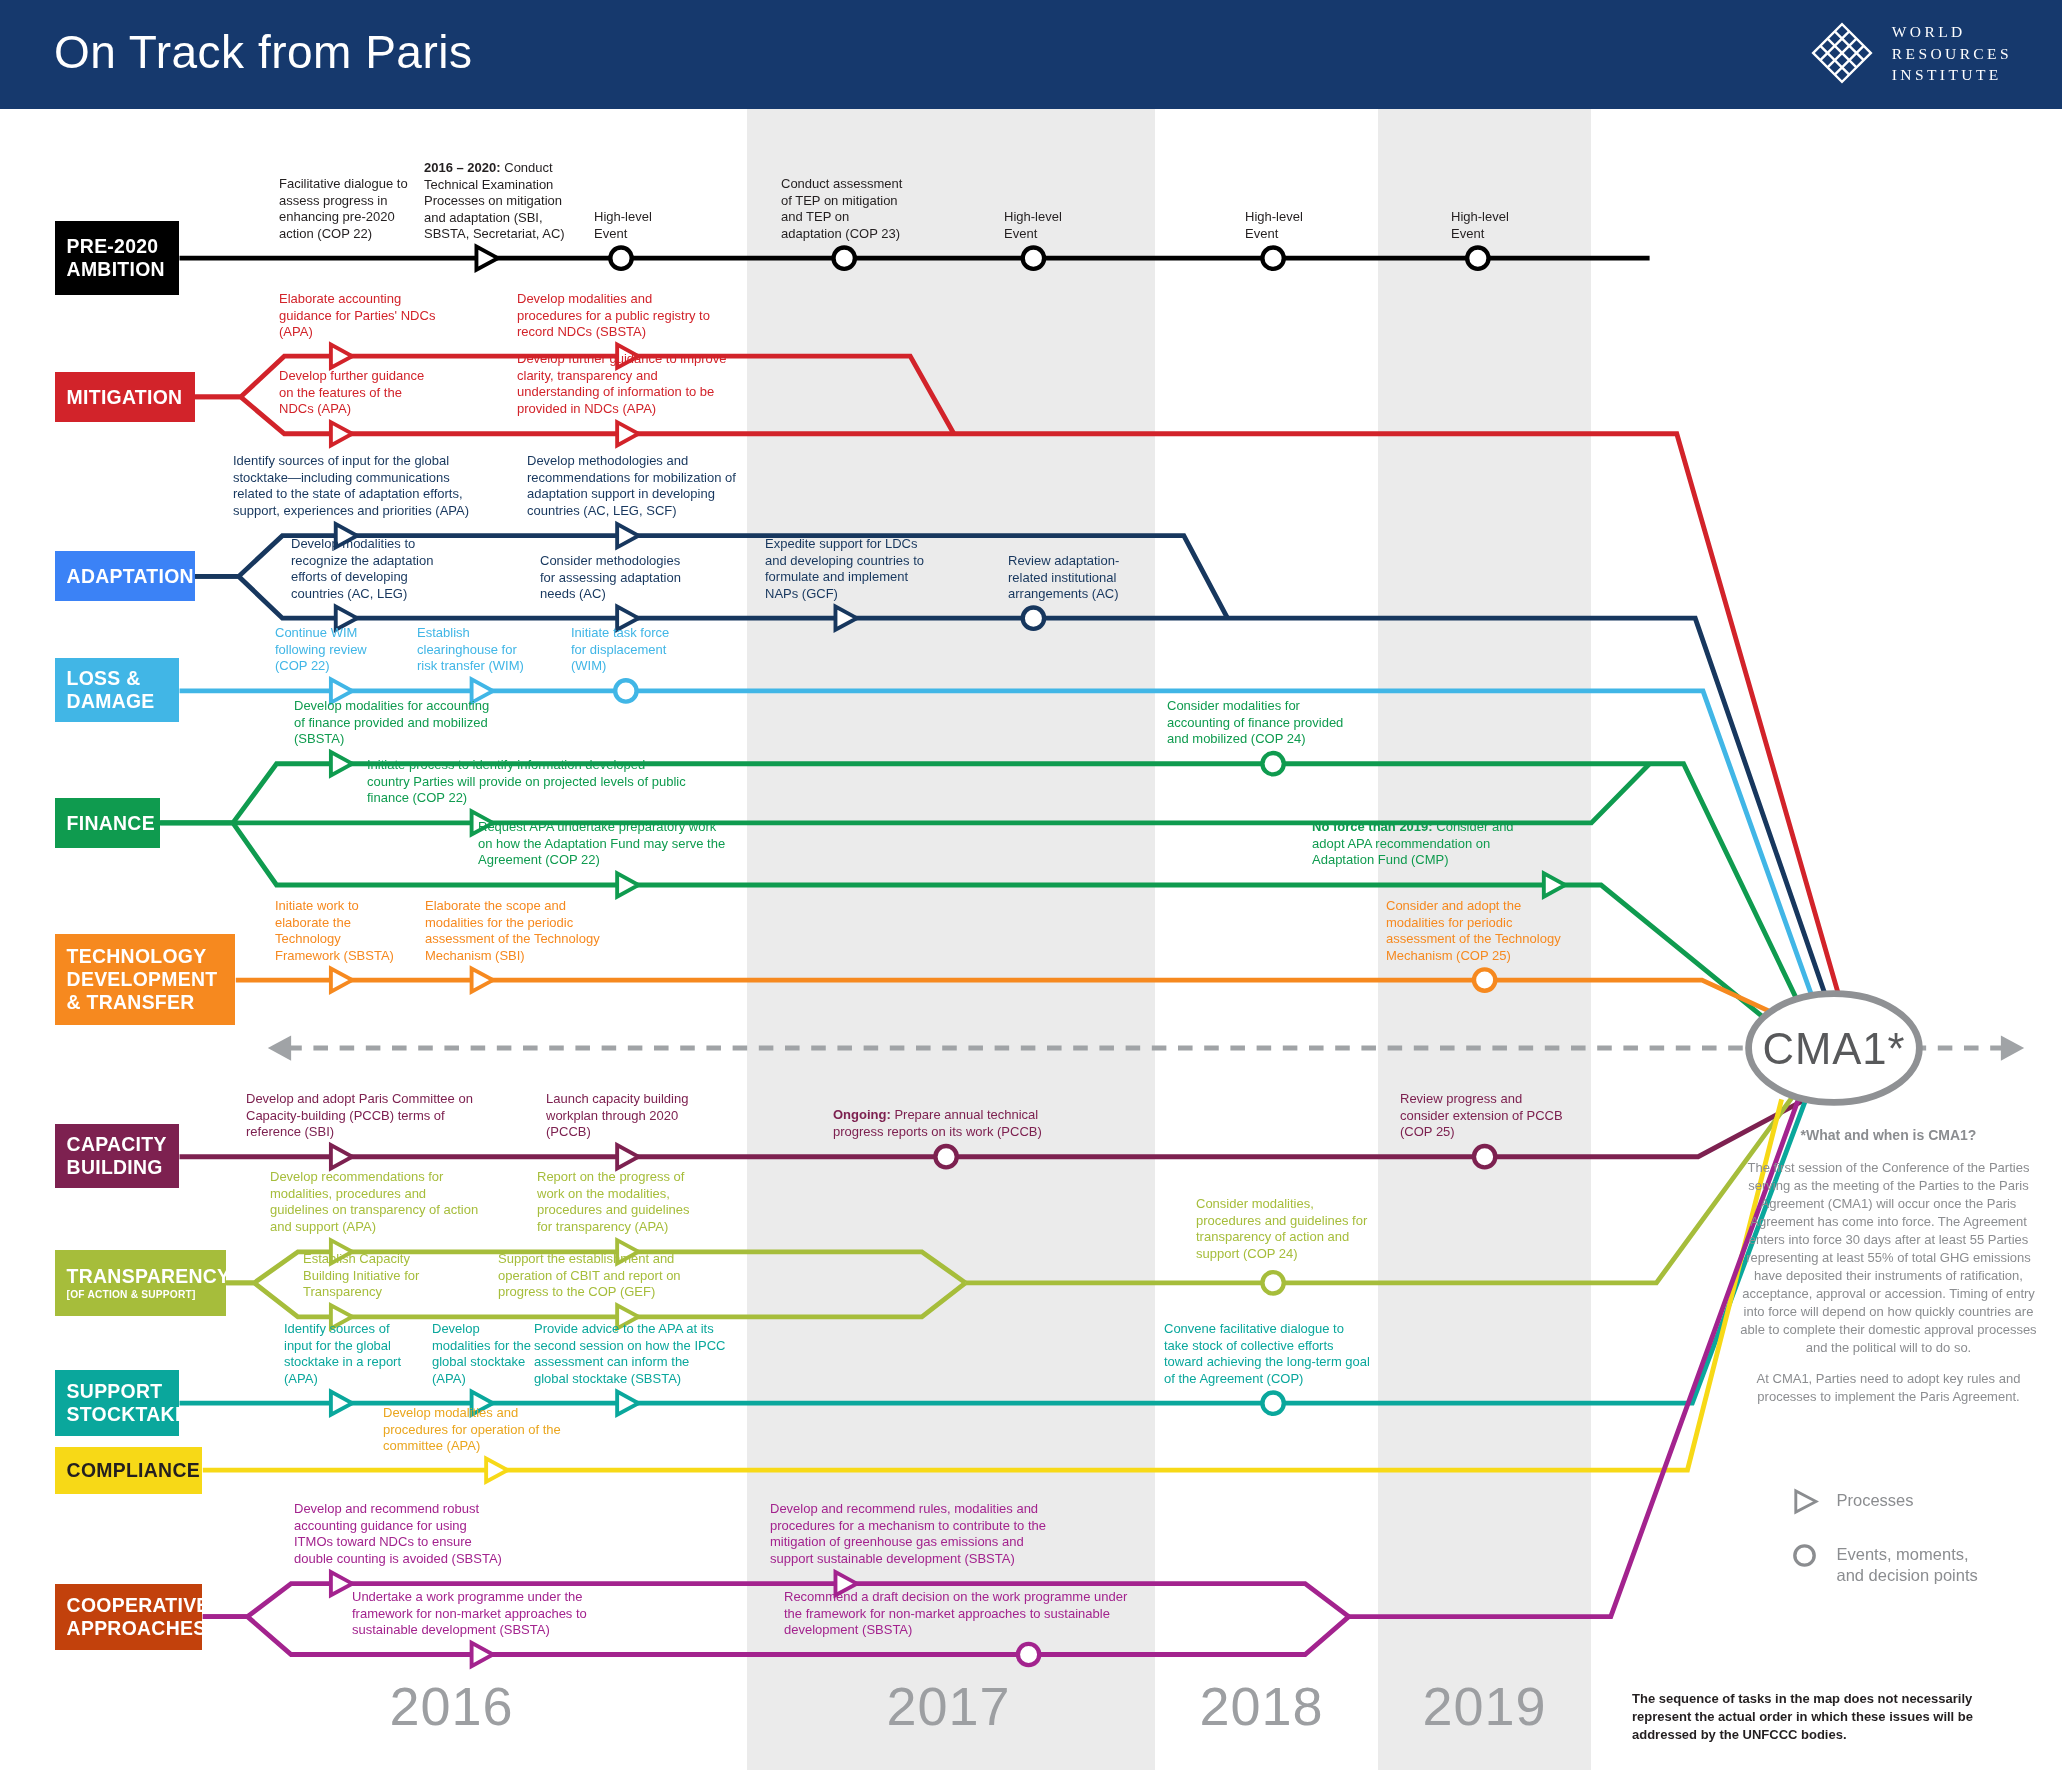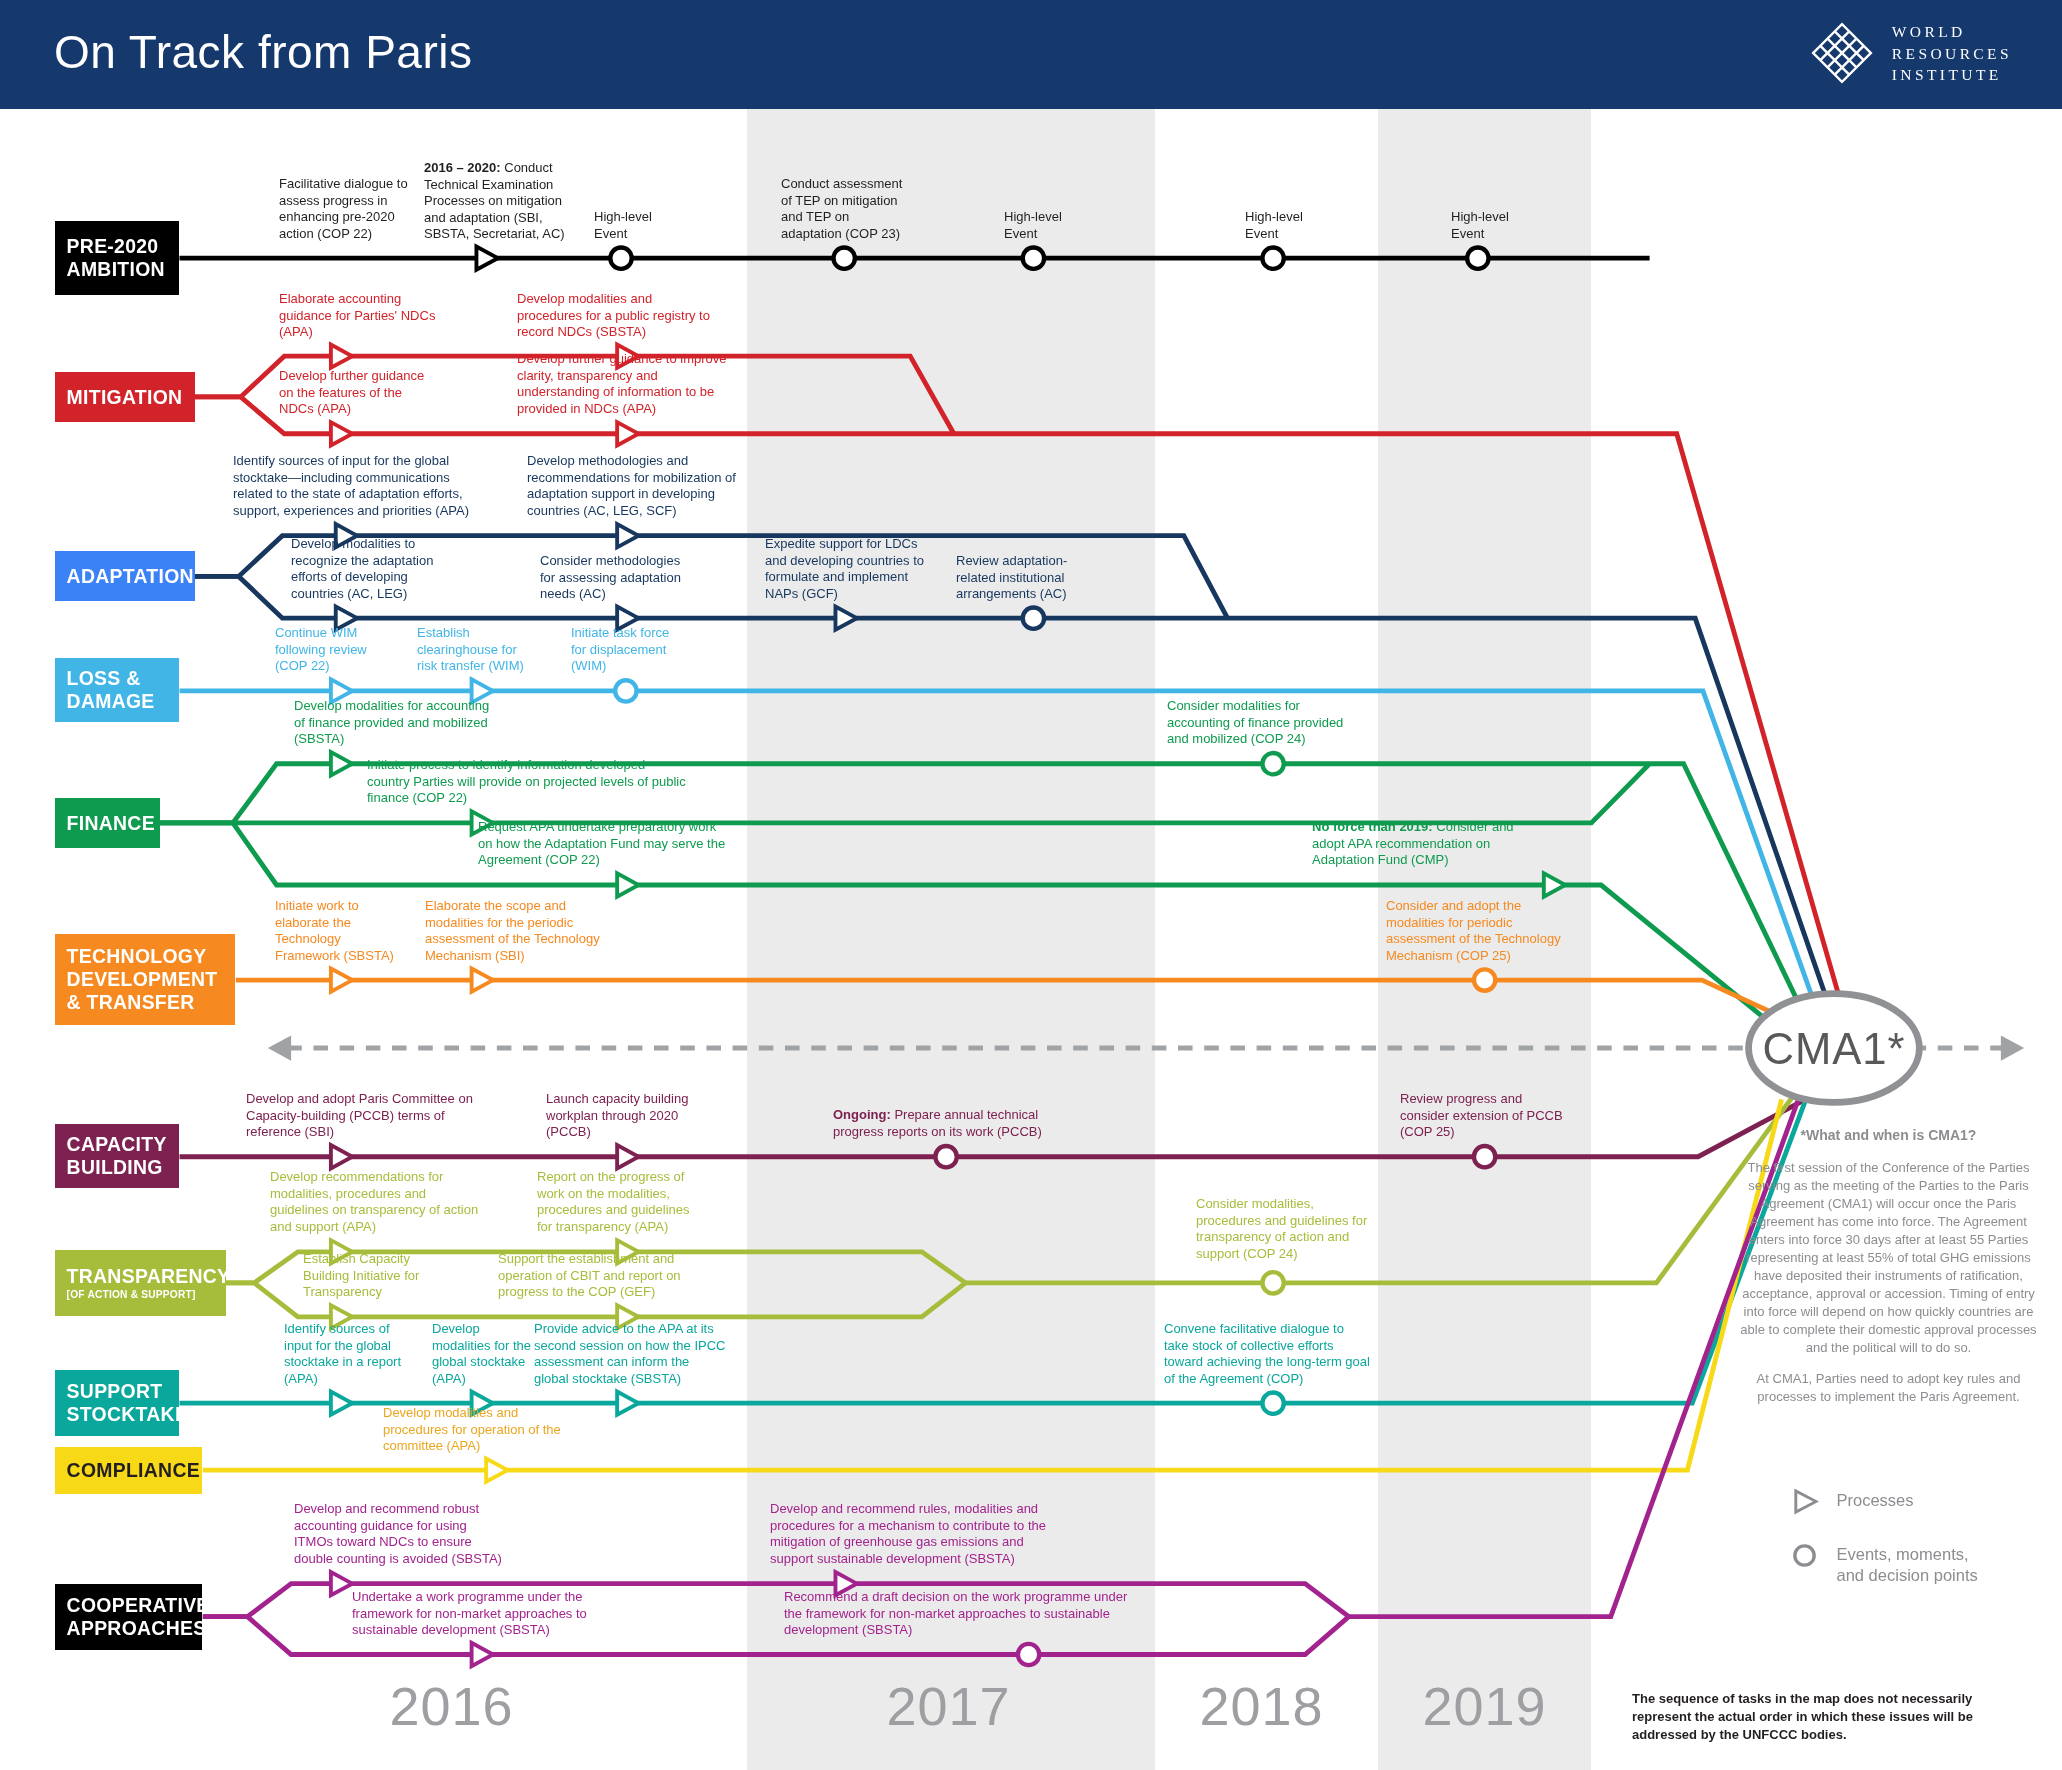--- a/index.html
+++ b/index.html
@@ -175,21 +175,21 @@
       <div class="track-label" style="left: 279px; top: 417px; width: 155px; color: rgb(210, 35, 42);">Develop further guidance on the features of the NDCs (APA)</div>
       <div class="track-label" style="left: 517px; top: 417px; width: 213px; color: rgb(210, 35, 42);">Develop further guidance to improve clarity, transparency and understanding of information to be provided in NDCs (APA)</div>
       <div class="track-box" style="left: 55px; top: 551px; width: 140px; height: 50px; background: #3b82f6; color: rgb(255, 255, 255);">
         <div>ADAPTATION</div>
       </div>
       <div class="track-label" style="left: 233px; top: 519px; width: 250px; color: rgb(23, 55, 94);">Identify sources of input for the global stocktake—including communications related to the state of adaptation efforts, support, experiences and priorities (APA)</div>
       <div class="track-label" style="left: 527px; top: 519px; width: 215px; color: rgb(23, 55, 94);">Develop methodologies and recommendations for mobilization of adaptation support in developing countries (AC, LEG, SCF)</div>
       <div class="track-label" style="left: 291px; top: 602px; width: 173px; color: rgb(23, 55, 94);">Develop modalities to recognize the adaptation efforts of developing countries (AC, LEG)</div>
       <div class="track-label" style="left: 540px; top: 602px; width: 153px; color: rgb(23, 55, 94);">Consider methodologies for assessing adaptation needs (AC)</div>
       <div class="track-label" style="left: 765px; top: 602px; width: 173px; color: rgb(23, 55, 94);">Expedite support for LDCs and developing countries to formulate and implement NAPs (GCF)</div>
-      <div class="track-label" style="left: 956px; top: 602px; width: 146px; color: rgb(23, 55, 94);">Review adaptation-related institutional arrangements (AC)</div>
+      <div class="track-label" style="left: 1008px; top: 602px; width: 146px; color: rgb(23, 55, 94);">Review adaptation-related institutional arrangements (AC)</div>
       <div class="track-box" style="left: 55px; top: 658px; width: 124px; height: 64px; background: rgb(65, 182, 230); color: rgb(255, 255, 255);">
         <div>LOSS &amp;</div>
         <div>DAMAGE</div>
       </div>
       <div class="track-label" style="left: 275px; top: 674px; width: 124px; color: rgb(65, 182, 230);">Continue WIM following review (COP 22)</div>
       <div class="track-label" style="left: 417px; top: 674px; width: 118px; color: rgb(65, 182, 230);">Establish clearinghouse for risk transfer (WIM)</div>
       <div class="track-label" style="left: 571px; top: 674px; width: 109px; color: rgb(65, 182, 230);">Initiate task force for displacement (WIM)</div>
       <div class="track-box" style="left: 55px; top: 798px; width: 105px; height: 50px; background: rgb(15, 155, 79); color: rgb(255, 255, 255);">
         <div>FINANCE</div>
       </div>
@@ -228,21 +228,21 @@
         <div>STOCKTAKE</div>
       </div>
       <div class="track-label" style="left: 284px; top: 1387px; width: 118px; color: rgb(10, 167, 156);">Identify sources of input for the global stocktake in a report (APA)</div>
       <div class="track-label" style="left: 432px; top: 1387px; width: 109px; color: rgb(10, 167, 156);">Develop modalities for the global stocktake (APA)</div>
       <div class="track-label" style="left: 534px; top: 1387px; width: 192px; color: rgb(10, 167, 156);">Provide advice to the APA at its second session on how the IPCC assessment can inform the global stocktake (SBSTA)</div>
       <div class="track-label" style="left: 1164px; top: 1387px; width: 206px; color: rgb(10, 167, 156);">Convene facilitative dialogue to take stock of collective efforts toward achieving the long-term goal of the Agreement (COP)</div>
       <div class="track-box" style="left: 55px; top: 1447px; width: 147px; height: 47px; background: rgb(247, 217, 23); color: rgb(35, 31, 32);">
         <div>COMPLIANCE</div>
       </div>
       <div class="track-label" style="left: 383px; top: 1454px; width: 186px; color: rgb(234, 166, 31);">Develop modalities and procedures for operation of the committee (APA)</div>
-      <div class="track-box" style="left: 55px; top: 1584px; width: 147px; height: 66px; background: #000000; color: rgb(255, 255, 255);">
+      <div class="track-box" style="left: 55px; top: 1584px; width: 147px; height: 66px; background: #c2410c; color: rgb(255, 255, 255);">
         <div>COOPERATIVE</div>
         <div>APPROACHES</div>
       </div>
       <div class="track-label" style="left: 294px; top: 1567px; width: 215px; color: rgb(163, 35, 142);">Develop and recommend robust accounting guidance for using ITMOs toward NDCs to ensure double counting is avoided (SBSTA)</div>
       <div class="track-label" style="left: 770px; top: 1567px; width: 299px; color: rgb(163, 35, 142);">Develop and recommend rules, modalities and procedures for a mechanism to contribute to the mitigation of greenhouse gas emissions and support sustainable development (SBSTA)</div>
       <div class="track-label" style="left: 352px; top: 1638px; width: 279px; color: rgb(163, 35, 142);">Undertake a work programme under the framework for non-market approaches to sustainable development (SBSTA)</div>
       <div class="track-label" style="left: 784px; top: 1638px; width: 347px; color: rgb(163, 35, 142);">Recommend a draft decision on the work programme under the framework for non-market approaches to sustainable development (SBSTA)</div>
     </div>
 
   <div class="cma-note">

